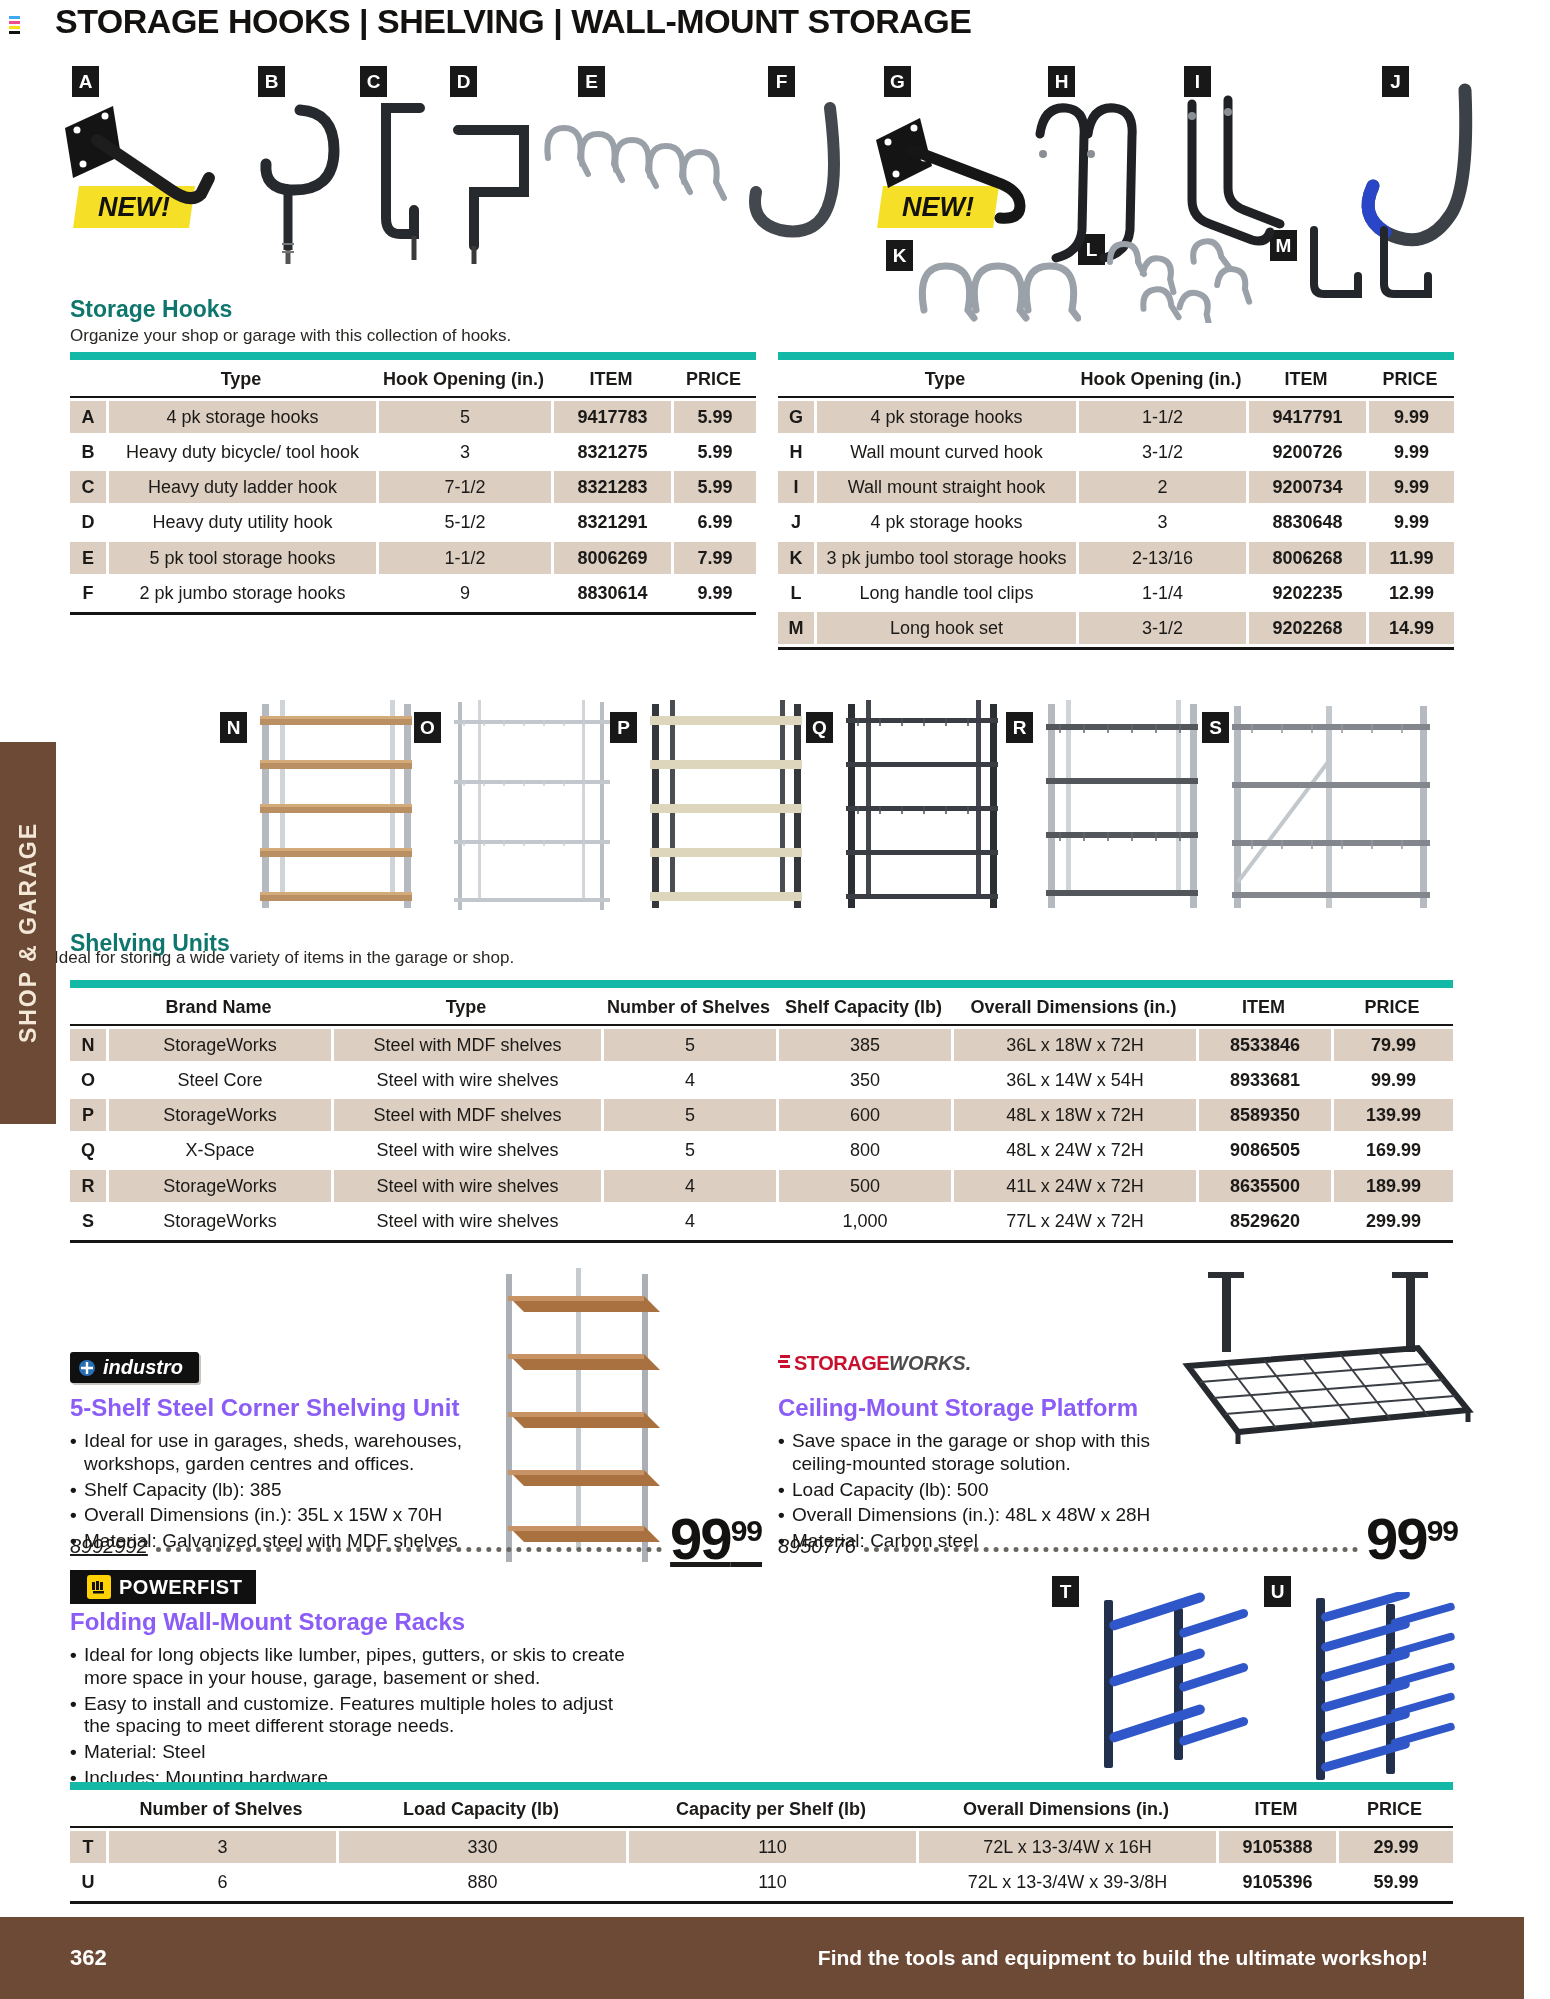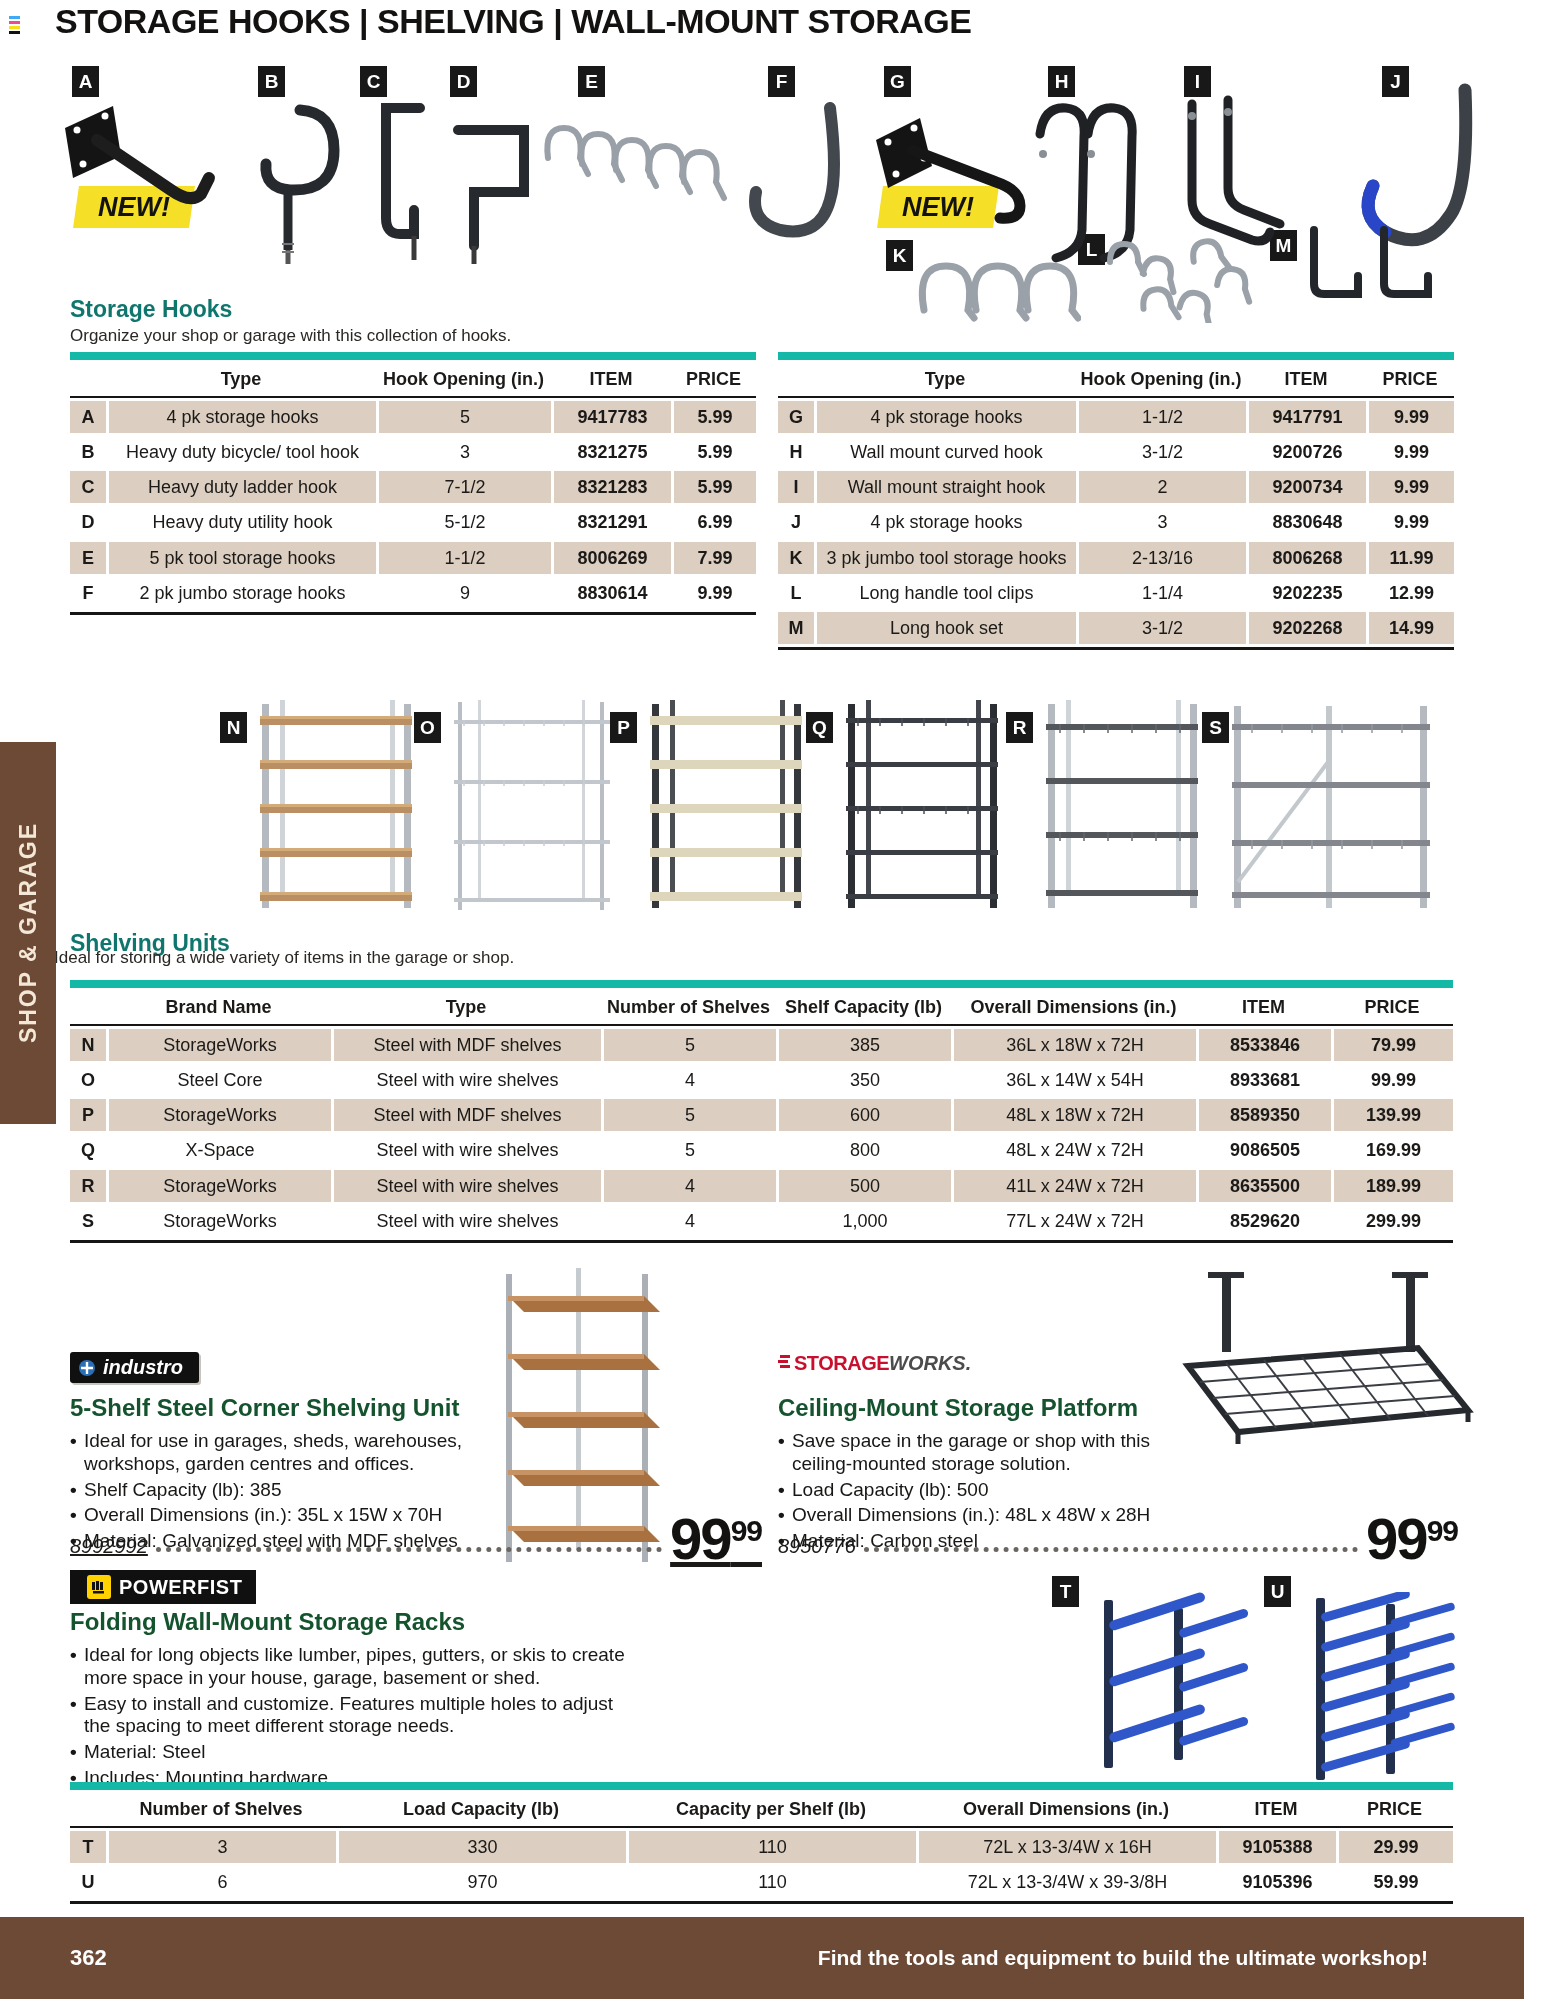--- a/index.html
+++ b/index.html
@@ -35,21 +35,21 @@
   td.lt{font-weight:800;}
   td.item,td.price{font-weight:800;}
 
   
   .sidebar-tab{position:absolute;left:0;top:742px;width:56px;height:382px;background:#6d4a35;
                display:flex;align-items:center;justify-content:center;}
   .sidebar-tab span{writing-mode:vertical-rl;transform:rotate(180deg);font-weight:800;font-size:23px;
                     letter-spacing:2px;color:#f3e7d7;white-space:nowrap;}
 
   
-  .feat-h{position:absolute;margin:0;font-size:24px;font-weight:800;color:#14532d;}
+  .feat-h{position:absolute;margin:0;font-size:24px;font-weight:800;color:#8b5cf6;}
   .bullets{position:absolute;margin:0;padding:0;list-style:none;font-size:19px;line-height:1.2;color:#191715;}
   .bullets li{position:relative;padding-left:14px;margin-bottom:3px;}
   .bullets li::before{content:"\2022";position:absolute;left:0;font-weight:800;}
   .price-row{position:absolute;display:flex;align-items:flex-end;}
   .sku{font-style:italic;font-size:20px;padding-bottom:4px;}
   .leader{flex:1;margin:0 8px 10px;border-bottom:5px dotted #696561;}
   .bigprice{font-size:58px;font-weight:800;line-height:0.8;color:#141210;letter-spacing:-2px;}
   .bigprice .cents{font-size:30px;vertical-align:18px;letter-spacing:-1px;}
 
   
@@ -686,21 +686,21 @@
             <td>3</td>
             <td>330</td>
             <td>110</td>
             <td>72L x 13-3/4W x 16H</td>
             <td class="item">9105388</td>
             <td class="price">29.99</td>
           </tr>
       <tr>
             <td class="lt">U</td>
             <td>6</td>
-            <td>970</td>
+            <td>880</td>
             <td>110</td>
             <td>72L x 13-3/4W x 39-3/8H</td>
             <td class="item">9105396</td>
             <td class="price">59.99</td>
           </tr>
     </tbody>
       </table>
   </div>
 
   <div class="footer">

